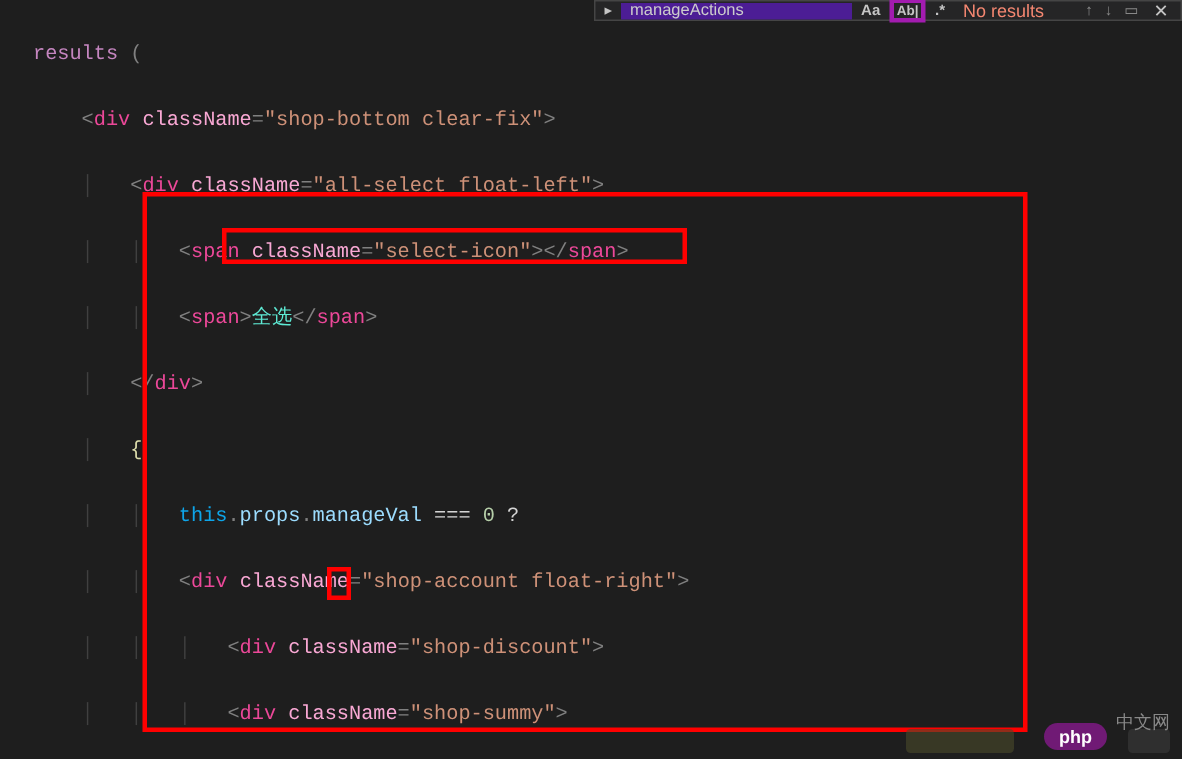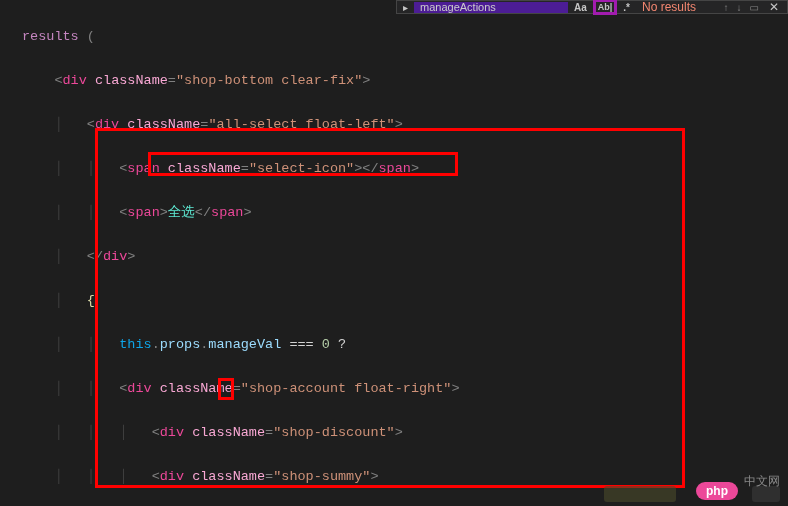--- a/index.html
+++ b/index.html
@@ -92,21 +92,21 @@
   .find-close { color: #c5c5c5; font-size: 12px; padding: 0 4px;}
 
   
   .wm {
     position: absolute;
     right: 8px; bottom: 6px;
     display: flex; align-items: center; gap: 6px;
     font-family: sans-serif;
   }
   .wm-badge {
-    background: #ec4899;
+    background: #701a75;
     color: #fff;
     border-radius: 10px;
     padding: 2px 10px;
     font-size: 12px;
     font-weight: bold;
     margin-top: 20px;
   }
   .wm-text { color: #888; font-size: 12px; }
   .wm-btn {
     background: #4a4a2a;

